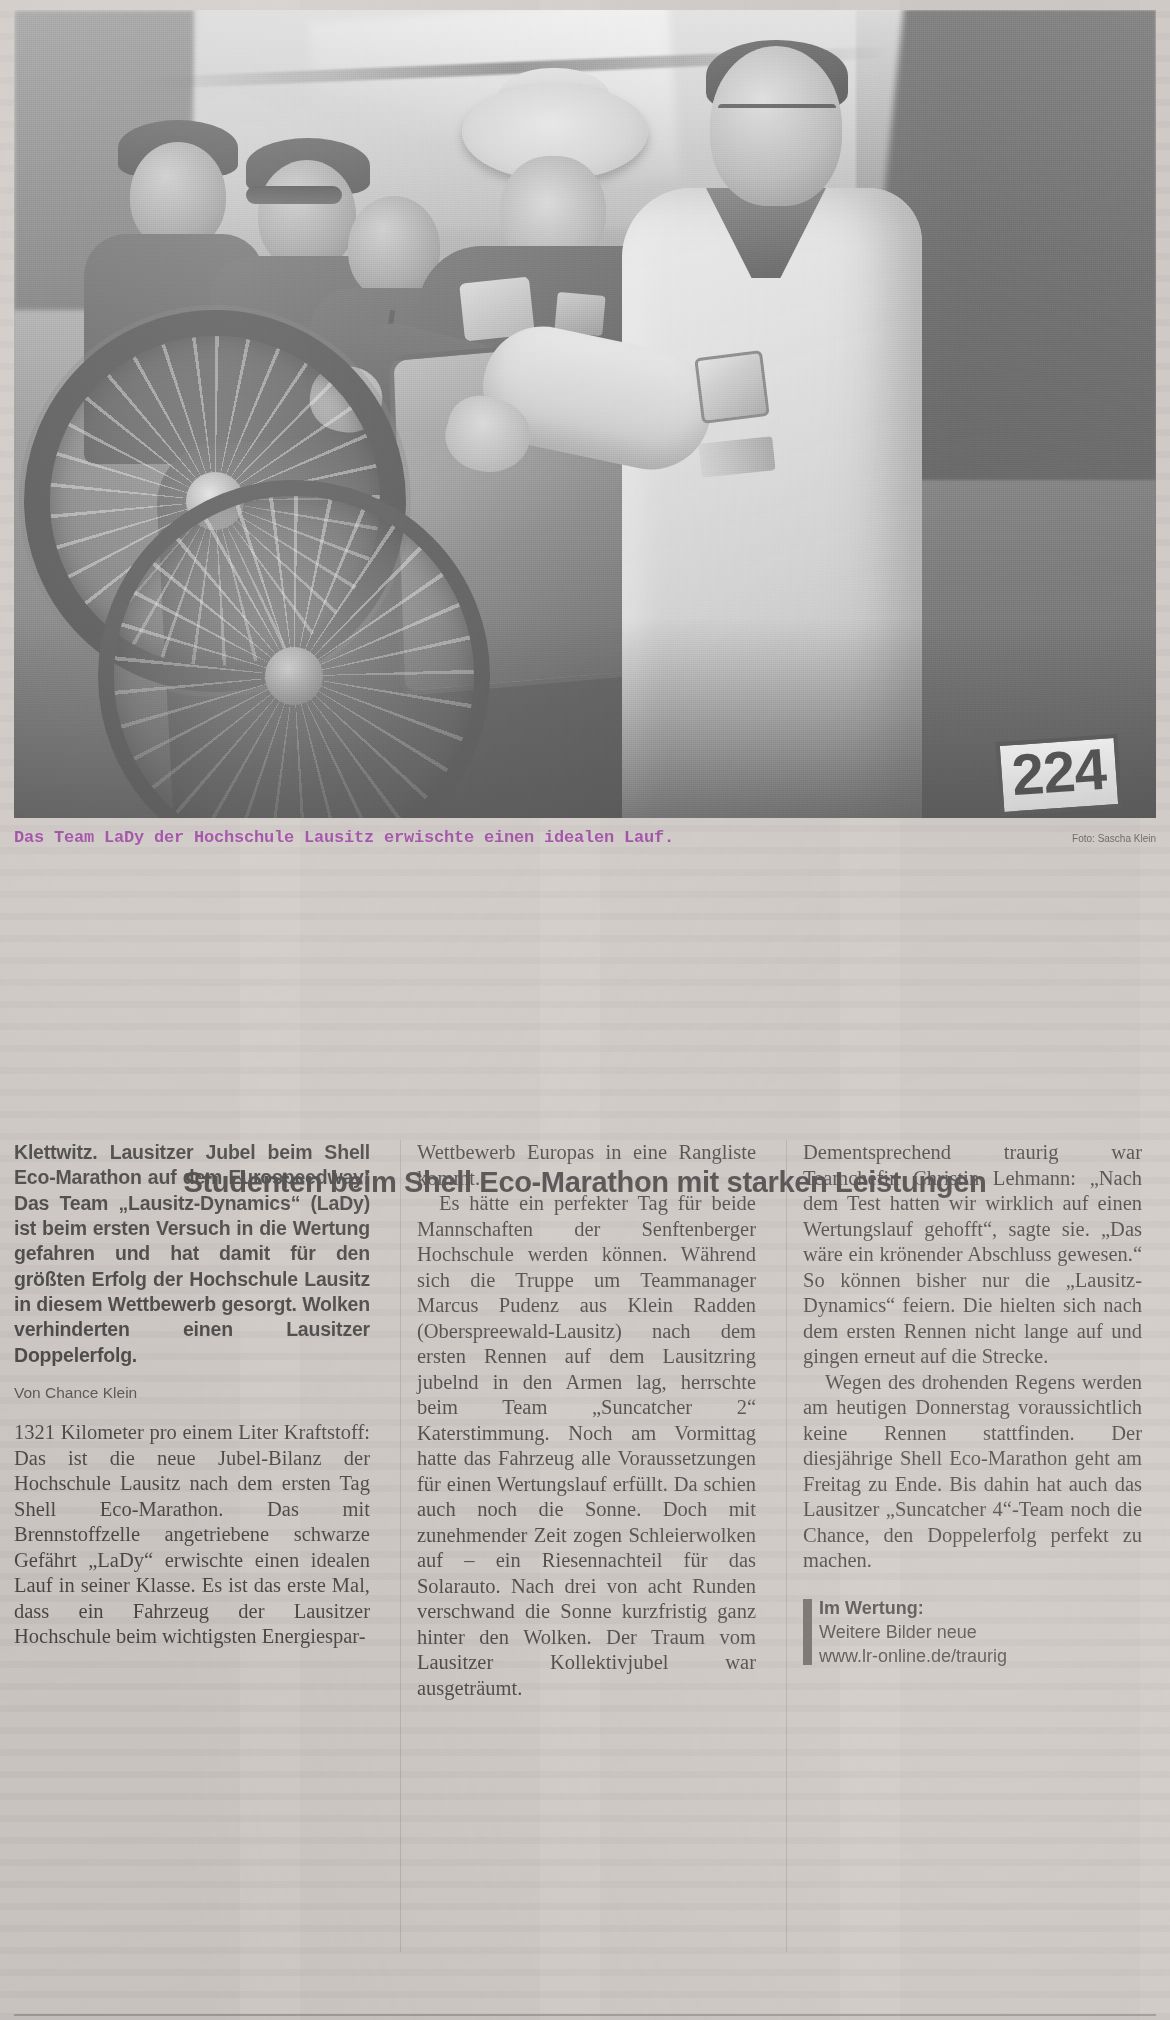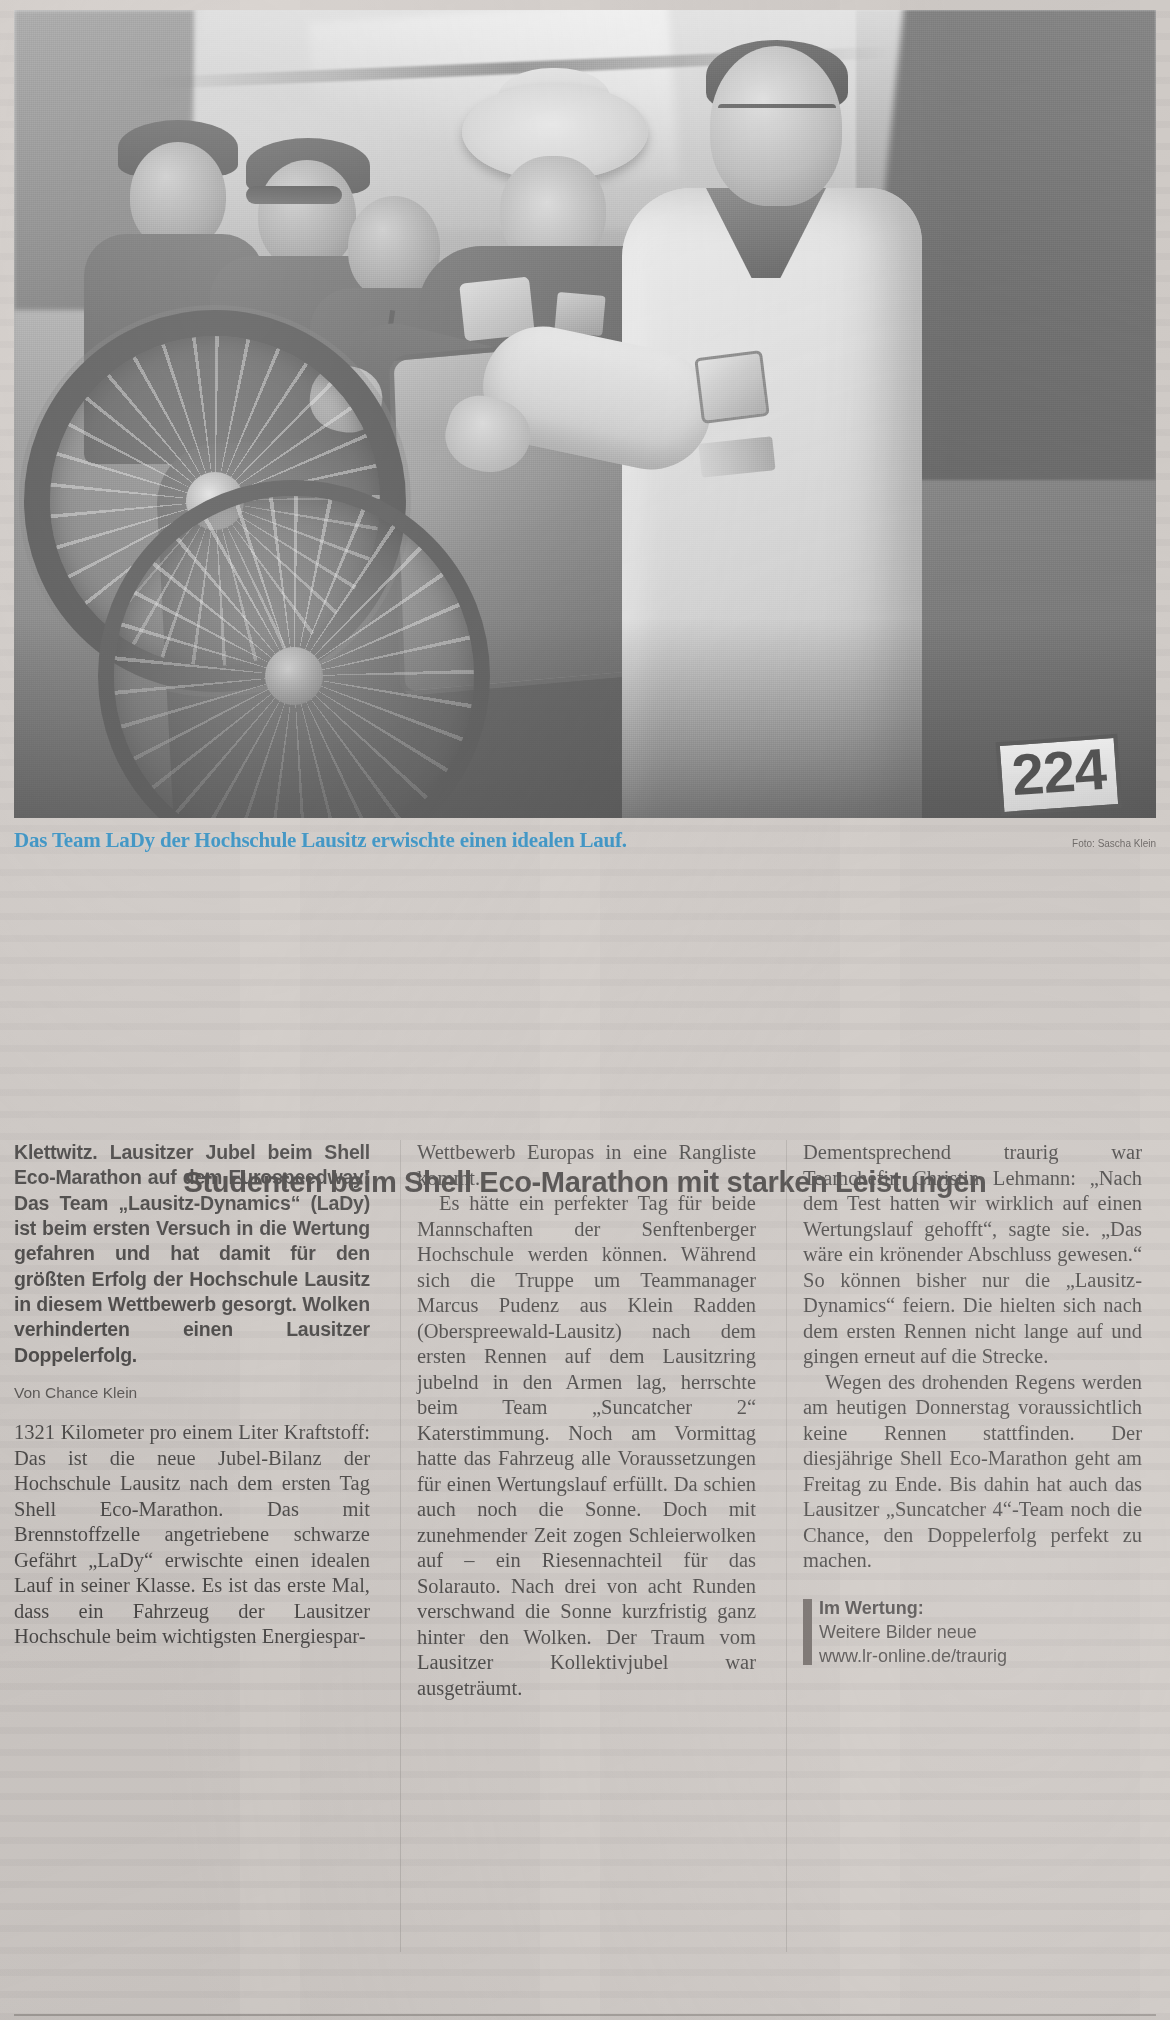--- a/index.html
+++ b/index.html
@@ -327,24 +327,24 @@
     pointer-events:none;
   }
 
   
   .caption-row {
     position: absolute;
     left: 14px; top: 828px; width: 1142px;
     display: flex; align-items: baseline; justify-content: space-between;
   }
   .caption-text {
-    font-family: Liberation Serif, serif;
+    font-family: Liberation Mono, monospace;
     font-weight: 700;
-    font-size: 21px;
-    color: #0369a1;
+    font-size: 17px;
+    color: #701a75;
     letter-spacing: -0.2px;
   }
   .photo-credit {
     font-family: "Liberation Sans", sans-serif;
     font-size: 10px;
     color: #3c3836;
     white-space: nowrap;
     padding-left: 18px;
   }
 

